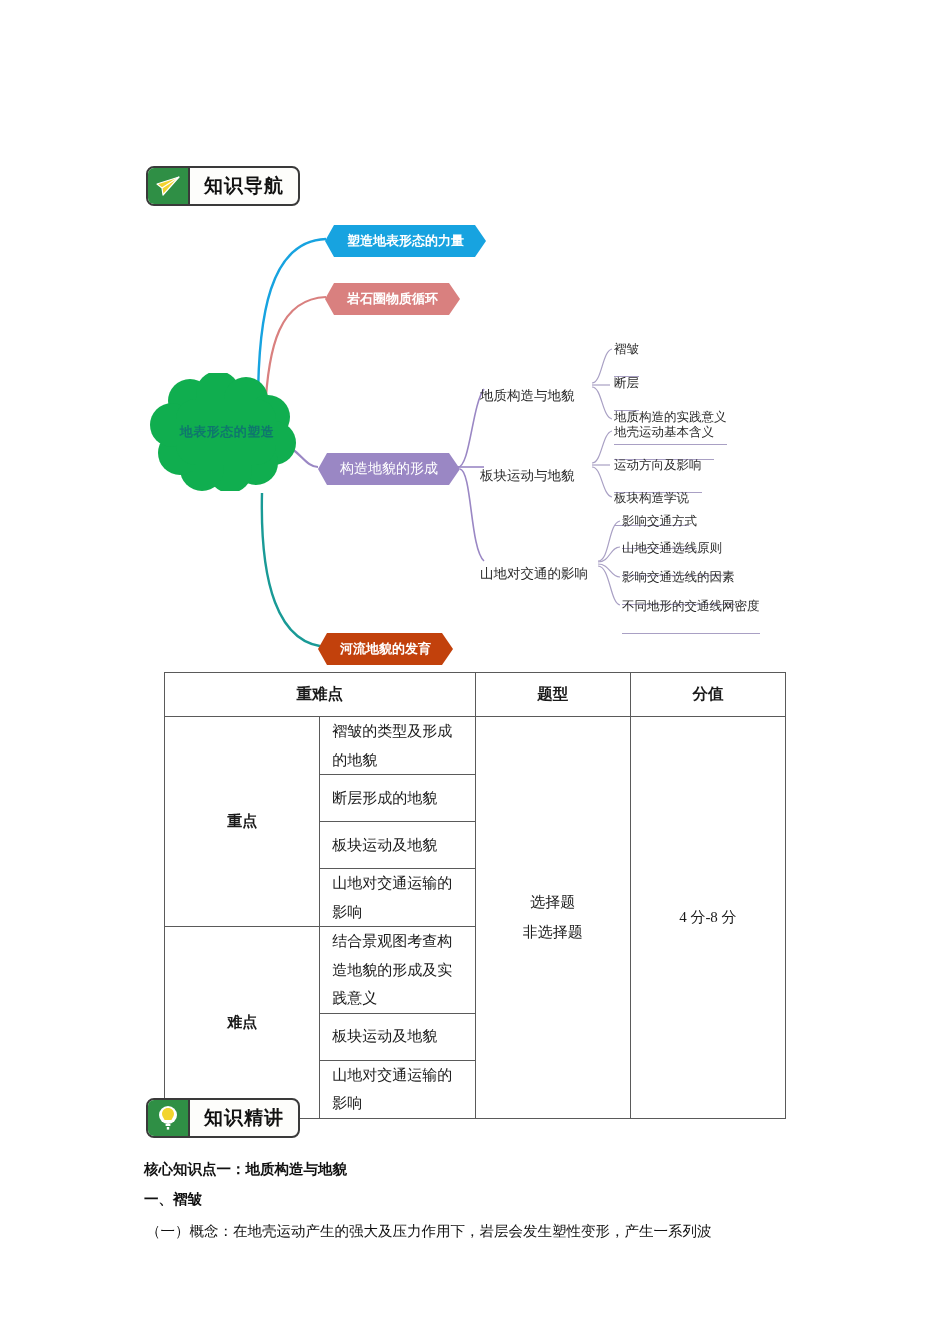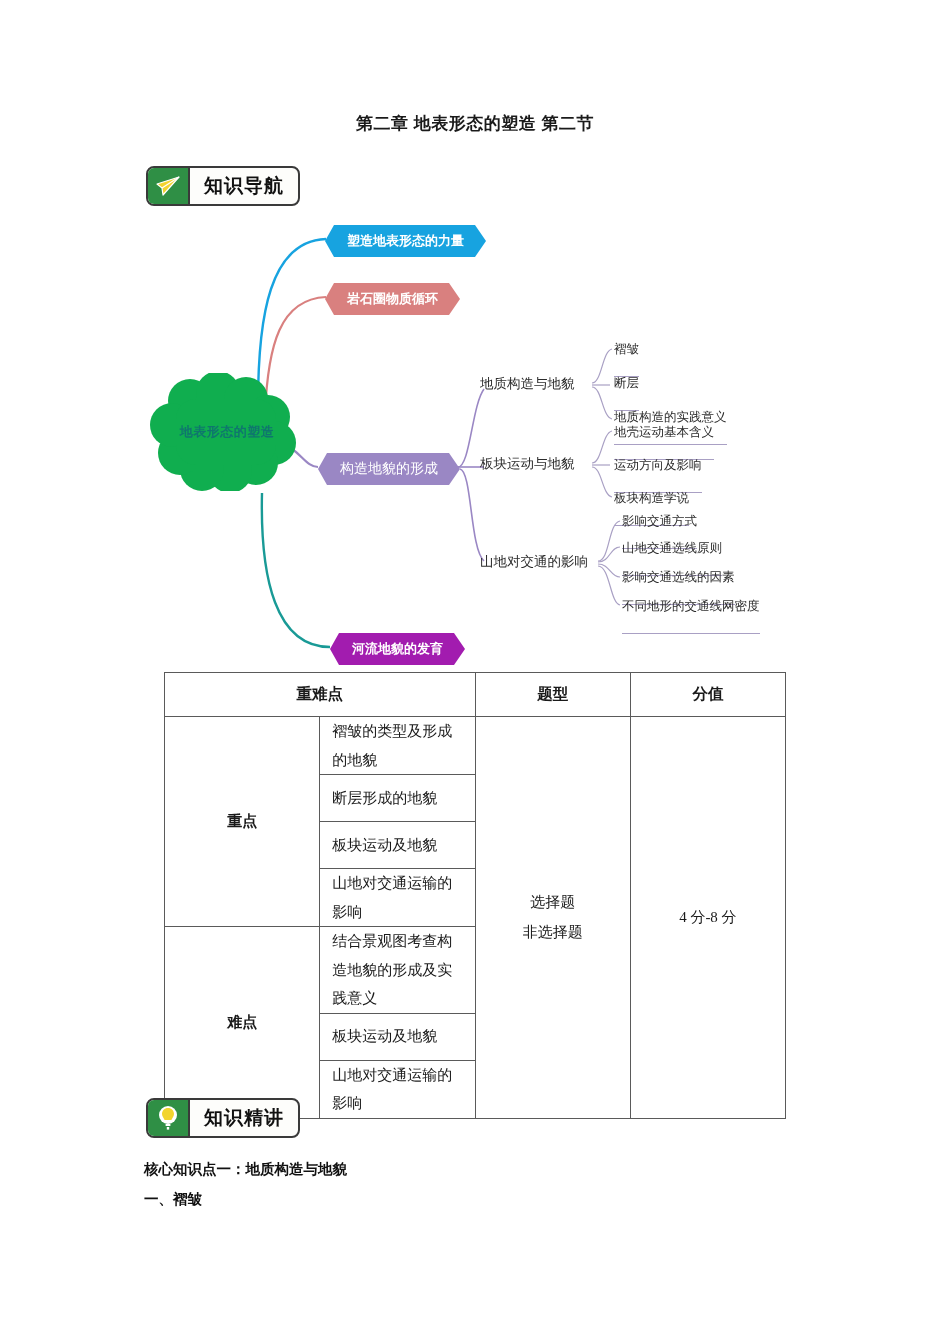--- a/index.html
+++ b/index.html
@@ -96,21 +96,21 @@
   }
   .hexnode {
     height: 29px;
     font-size: 13px;
     padding: 16px 22px;
     clip-path: polygon(0% 50%, 9px 0%, calc(100% - 11px) 0%, 100% 50%, calc(100% - 11px) 100%, 9px 100%);
   }
   #node-force  { top: 20px;  left: 185px; background: #17a3e0; }
   #node-rock   { top: 78px;  left: 185px; background: #d9807f; }
   #node-struct { top: 248px; left: 178px; background: #9a87c4; font-weight: normal; font-size: 14px; }
-  #node-river  { top: 428px; left: 190px; background: #a21caf; }
+  #node-river  { top: 428px; left: 178px; background: #c2410c; }
 
   #node-center {
     position: absolute;
     top: 168px;
     left: 10px;
     width: 152px;
     height: 118px;
   }
   .cloud-label {
     position: absolute;
@@ -128,20 +128,21 @@
     padding-left: 2px;
     box-sizing: border-box;
   }
 
   .mm-branch {
     position: absolute;
     font-family: "Liberation Sans", "DejaVu Sans", sans-serif;
     font-size: 13.5px;
     color: #2b2b2b;
     white-space: nowrap;
+    margin-top: 12px;
   }
   .mm-leaf {
     position: absolute;
     font-family: "Liberation Sans", "DejaVu Sans", sans-serif;
     font-size: 12.5px;
     color: #2b2b2b;
     white-space: nowrap;
     padding-bottom: 18px;
     border-bottom: 1px solid #a9a0c4;
   }
@@ -202,21 +203,20 @@
   .body-line.bold { font-weight: bold; }
   #line-core   { top: 1160px; left: 144px; }
   #line-fold   { top: 1190px; left: 144px; }
   #line-concept{ top: 1222px; left: 146px; font-weight: normal; }
 </style>
 </head>
 <body>
 
 <div class="page">
 
-  <div class="doc-title">第二章 地表形态的塑造 第二节</div>
 
   <div class="section-badge" id="badge-nav">
     <div class="badge-icon-box">
       <svg width="28" height="24" viewBox="0 0 28 24" aria-hidden="true">
         <polygon points="3,10 25,3 9,21 8,14" fill="#f2d42e" stroke="#ffffff" stroke-width="1.2" stroke-linejoin="round"></polygon>
         <polyline points="8,14 25,3" fill="none" stroke="#ffffff" stroke-width="1.2"></polyline>
       </svg>
     </div>
     <div class="badge-label">知识导航</div>
   </div>
@@ -336,14 +336,15 @@
         <rect x="9.8" y="17" width="6.4" height="2" fill="#ffffff"></rect>
         <rect x="10.6" y="20" width="4.8" height="2" fill="#ffffff"></rect>
         <rect x="11.8" y="23" width="2.4" height="2.6" fill="#ffffff"></rect>
       </svg>
     </div>
     <div class="badge-label">知识精讲</div>
   </div>
 
   <div class="body-line bold" id="line-core">核心知识点一：地质构造与地貌</div>
   <div class="body-line bold" id="line-fold">一、褶皱</div>
+  <div class="body-line" id="line-concept">（一）概念：在地壳运动产生的强大及压力作用下，岩层会发生塑性变形，产生一系列波</div>
 
 </div>
 
 </body></html>

